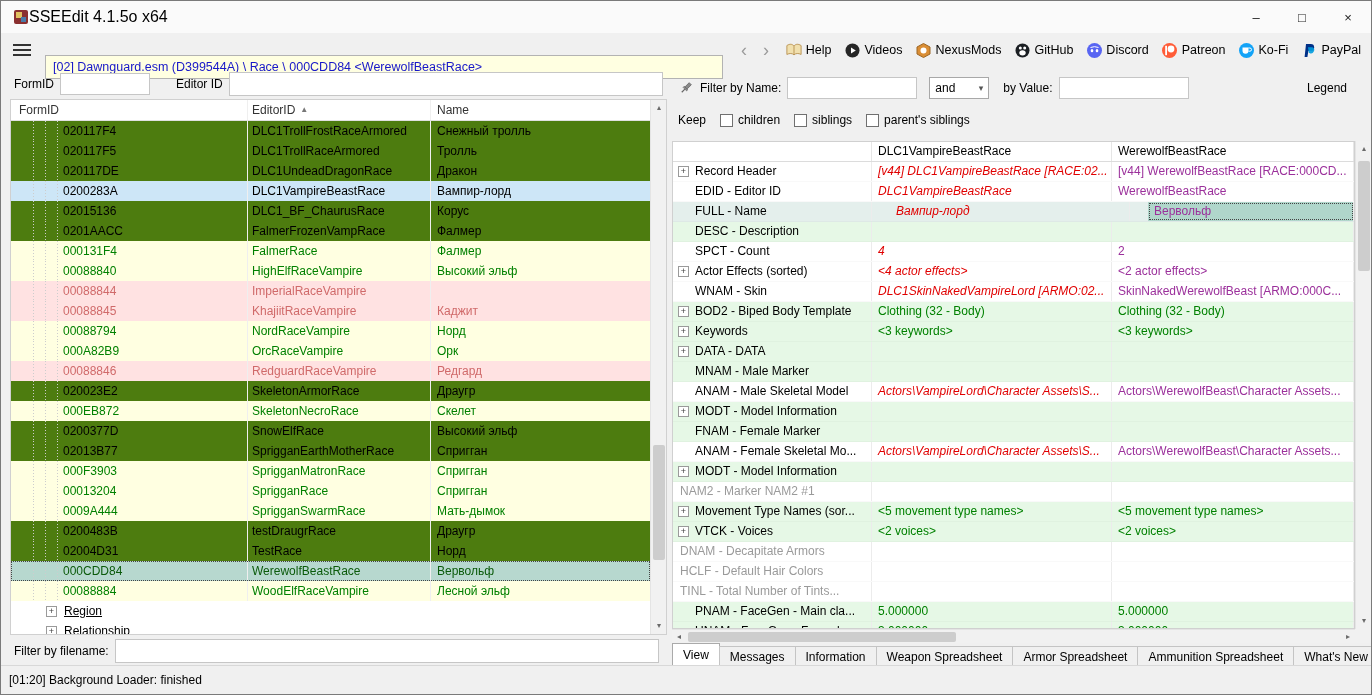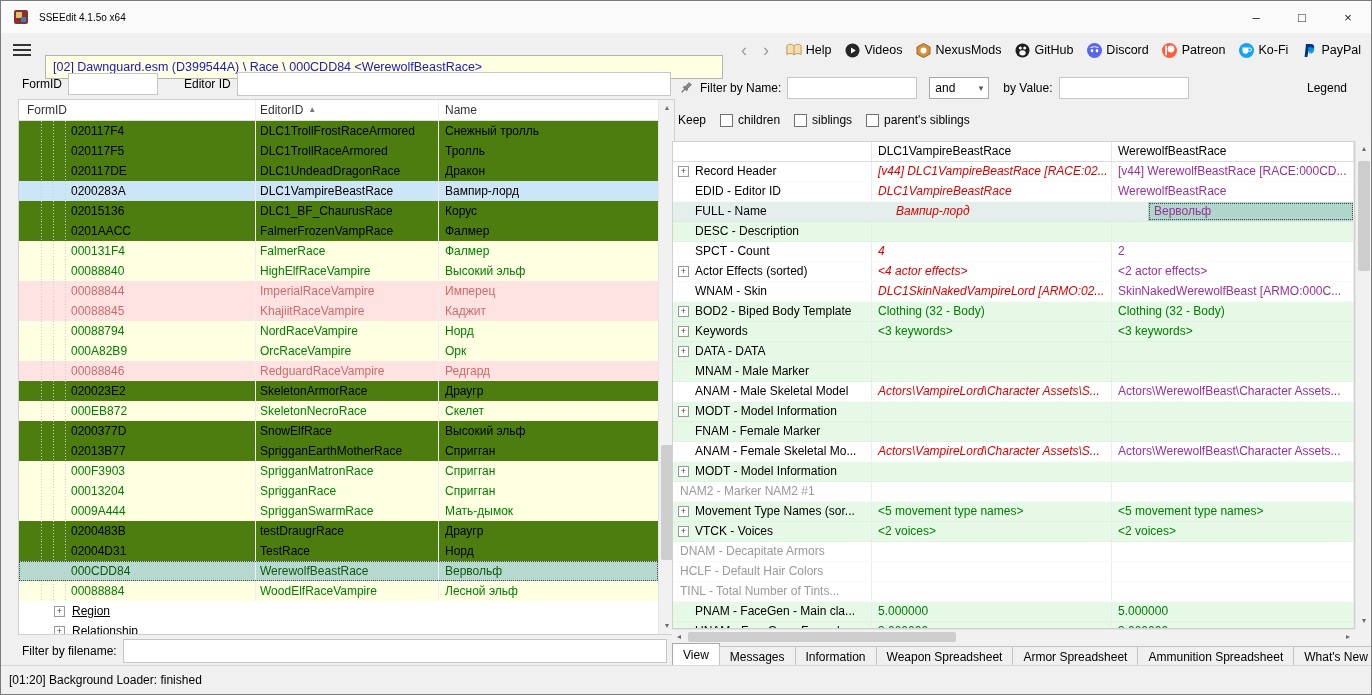--- a/index.html
+++ b/index.html
@@ -3,37 +3,37 @@
 <meta charset="utf-8">
 <style>
   * { margin:0; padding:0; box-sizing:border-box; }
   html,body { background:#9a9a9a; }
   body { font-family:"Liberation Sans", sans-serif; font-size:12px; color:#000; }
   .window { position:relative; width:1372px; height:695px; background:#f0f0f0; border:1px solid #7a7a7a; overflow:hidden; }
 
   
   .titlebar { position:absolute; top:0; left:0; right:0; height:32px; background:#fafafa; display:flex; align-items:center; }
   .app-icon { width:16px; height:16px; margin-left:12px; display:inline-block; }
-  .title-text { margin-left:10px; font-size:10px; }
+  .title-text { font-size:16px; }
   .win-controls { margin-left:auto; display:flex; height:100%; }
   .win-btn { width:46px; height:100%; display:flex; align-items:center; justify-content:center; font-size:13px; color:#222; }
 
   
   .toolbar { position:absolute; top:32px; left:0; right:0; height:34px; display:flex; align-items:center; padding:0 8px; }
   .burger { width:18px; margin:0 8px 0 4px; cursor:pointer; }
   .burger i { display:block; height:2px; background:#333; margin:3px 0; }
   .breadcrumb { width:678px; height:24px; background:var(--colors-breadcrumb_bg,#ffffe1); border:1px solid #b3b3b3; color:var(--colors-breadcrumb_text,#1818c8); display:flex; align-items:center; padding:0 7px; white-space:nowrap; overflow:hidden; font-size:12.5px; margin-left:6px;margin-top:34px; }
   .nav-arrow { width:22px; text-align:center; color:#9a9a9a; font-size:18px; line-height:20px; }
   .nav-arrow.first { margin-left:10px; }
   .tb-links { display:flex; margin-left:auto; align-items:center; gap:13px; padding-right:2px; }
   .tb-link { display:flex; align-items:center; gap:4px; font-size:12.5px; cursor:pointer; }
   .tb-icon { display:inline-flex; width:16px; height:16px; align-items:center; justify-content:center; }
 
   
-  .left-panel { position:absolute; top:66px; left:15px; width:661px; height:600px; }
+  .left-panel { position:absolute; top:66px; left:7px; width:661px; height:600px; }
   .id-row { position:absolute; top:2px; left:0; right:0; height:30px; display:flex; align-items:center; padding:0 6px; }
   .lbl { white-space:nowrap; }
   .id-input-small { width:90px; height:22px; background:#fff; border:1px solid #c6c6c6; margin-left:6px; font:inherit; padding:0 4px; }
   .lbl-editor { margin-left:26px; }
   .id-input-large { flex:1; height:24px; background:#fff; border:1px solid #c6c6c6; margin-left:6px; font:inherit; padding:0 4px; }
 
   .tree-table { position:absolute; top:32px; left:2px; width:657px; height:536px; background:#fff; border:1px solid #d0d0d0; overflow:hidden; }
   .tt-header { position:absolute; top:0; left:0; right:16px; height:21px; background:#fff; border-bottom:1px solid #e0e0e0; display:flex; color:#333; }
   .tt-h { line-height:20px; overflow:hidden; white-space:nowrap; }
   .tt-h.c1 { padding-left:8px; }
@@ -281,21 +281,20 @@
             <div class="tt-c c3">Фалмер</div>
           </div>
           <div class="tt-row r-yellow">
             <div class="tt-c c1">00088840</div>
             <div class="tt-c c2">HighElfRaceVampire</div>
             <div class="tt-c c3">Высокий эльф</div>
           </div>
           <div class="tt-row r-pink">
             <div class="tt-c c1">00088844</div>
             <div class="tt-c c2">ImperialRaceVampire</div>
-            <div class="tt-c c3">Имперец</div>
           </div>
           <div class="tt-row r-pink">
             <div class="tt-c c1">00088845</div>
             <div class="tt-c c2">KhajiitRaceVampire</div>
             <div class="tt-c c3">Каджит</div>
           </div>
           <div class="tt-row r-yellow">
             <div class="tt-c c1">00088794</div>
             <div class="tt-c c2">NordRaceVampire</div>
             <div class="tt-c c3">Норд</div>

